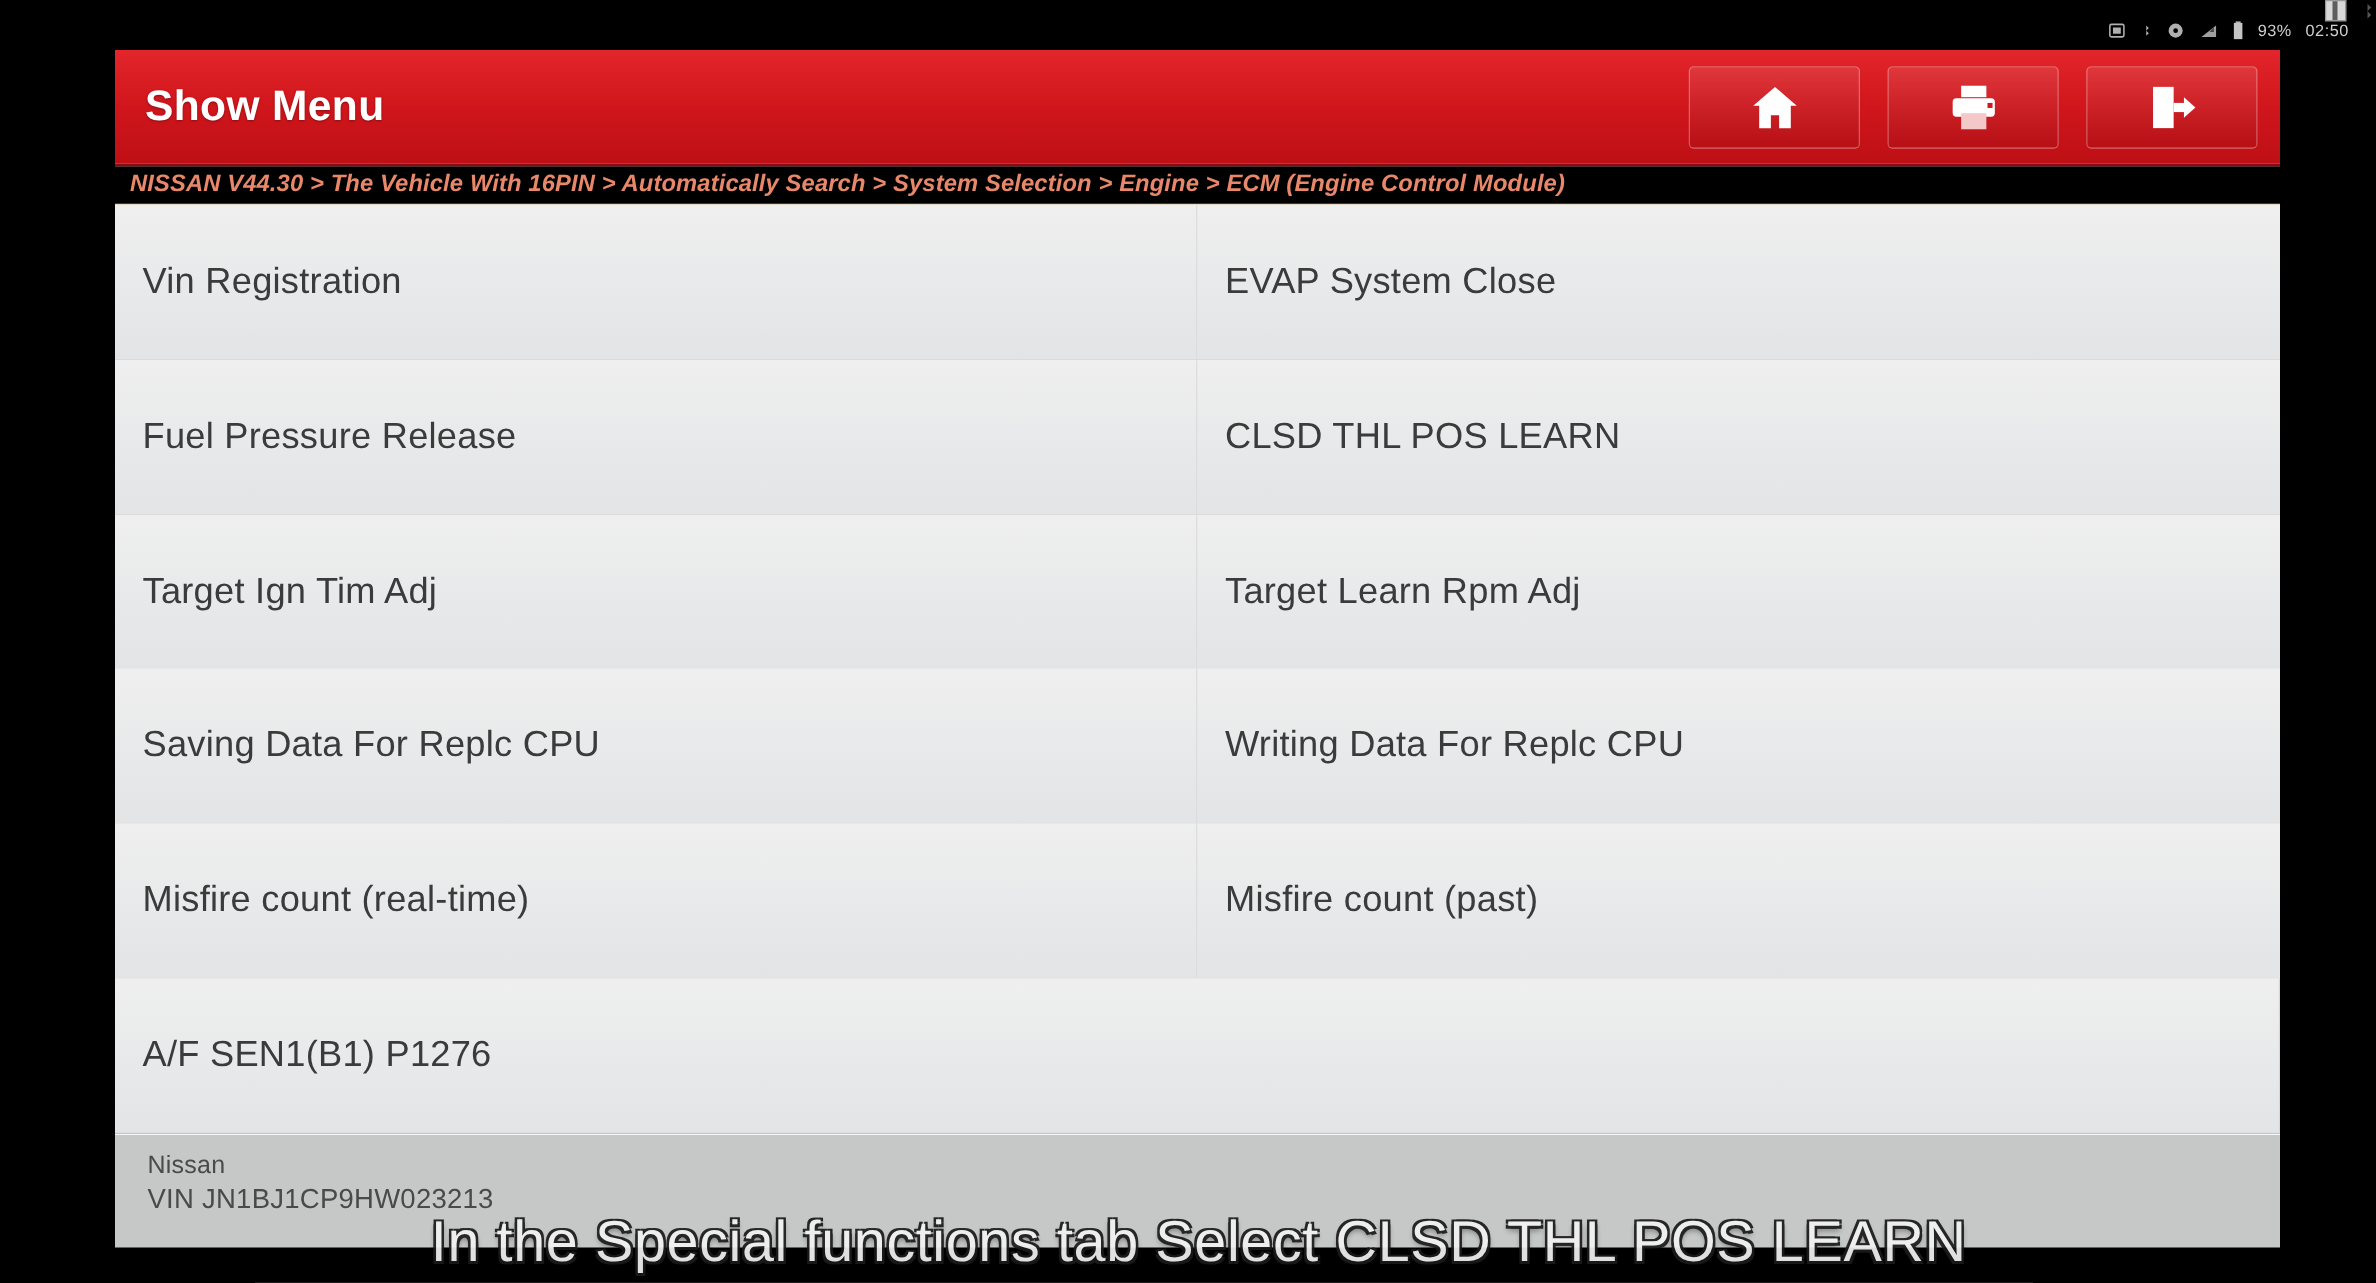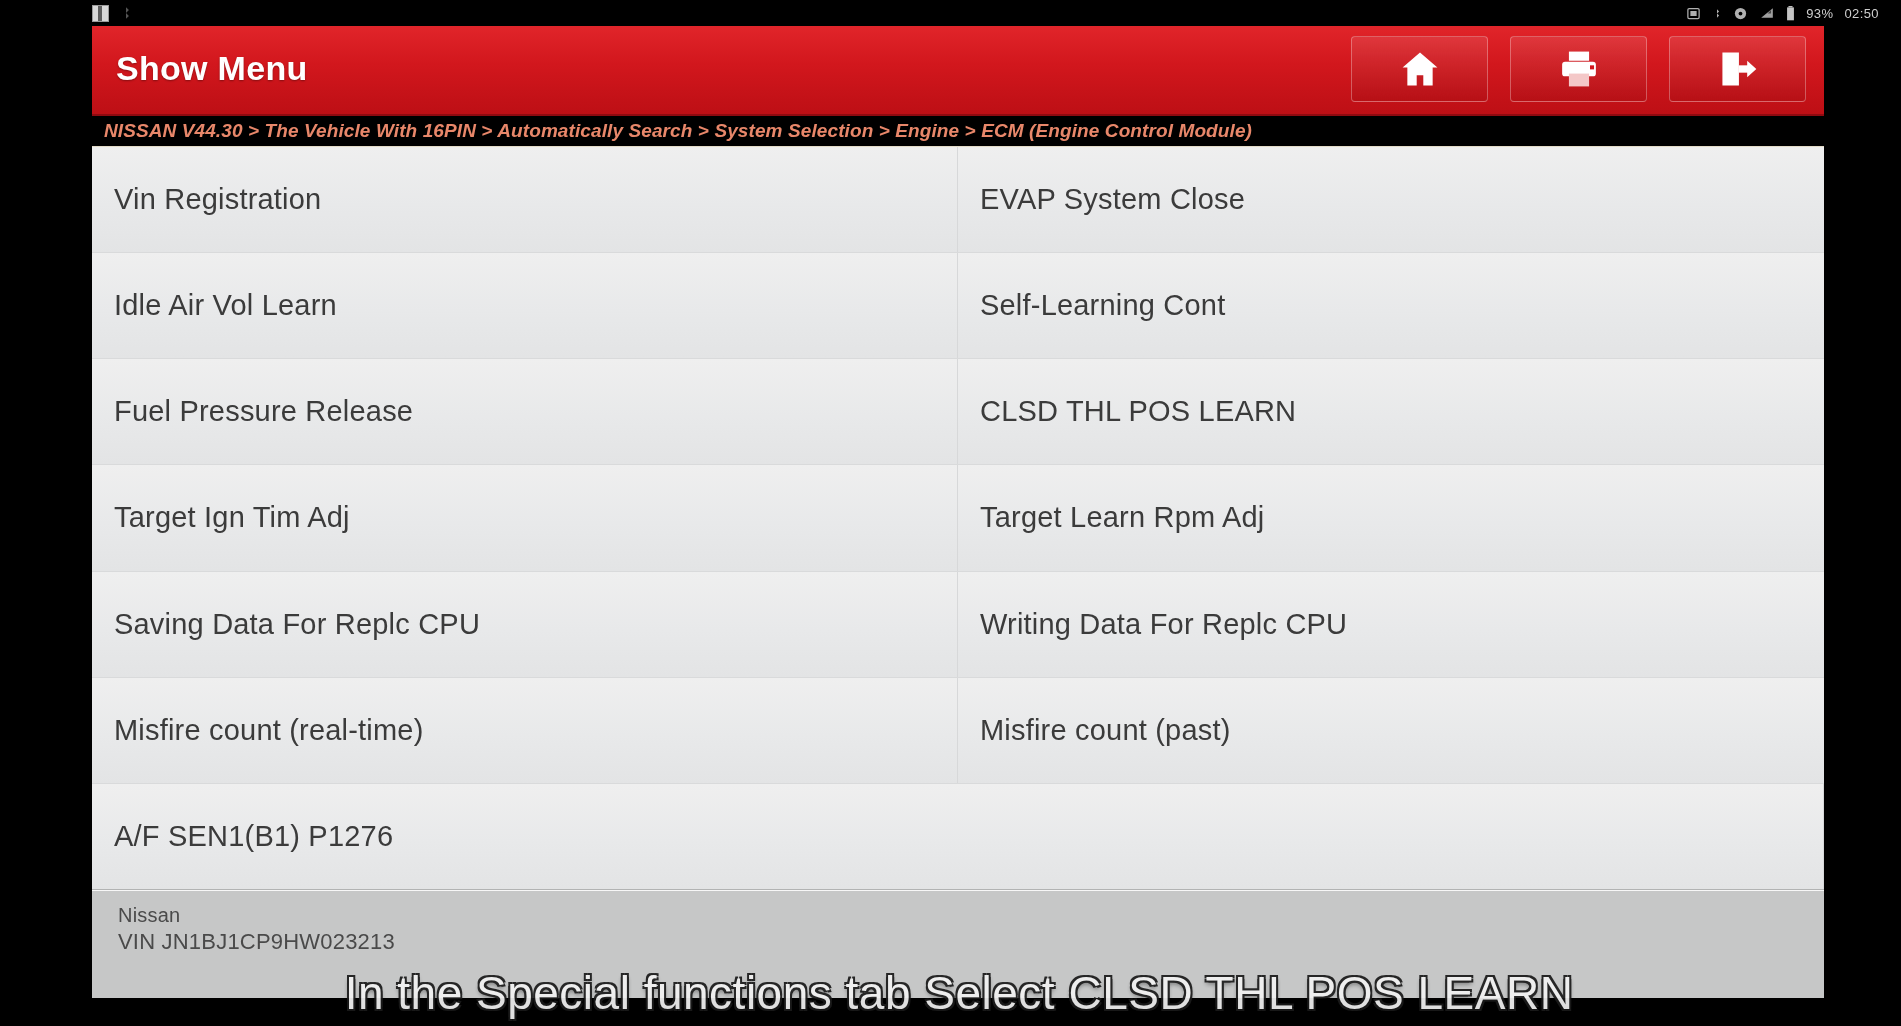--- a/index.html
+++ b/index.html
@@ -13,22 +13,23 @@
   }
 
   
   #status-bar {
     position: absolute;
     top: 0; left: 0;
     width: 1901px;
     height: 26px;
     background: #000;
     display: flex;
-    align-items: center;
+    align-items: flex-end;
     z-index: 40;
+    flex-direction: column;
   }
   #status-left {
     display: flex;
     align-items: center;
     gap: 10px;
     margin-left: 92px;
   }
   .sb-glyph-box {
     width: 17px; height: 17px;
     background: #d8d8d8;
@@ -59,21 +60,21 @@
   .sb-ico { display: block; opacity: .85; }
   #sb-battery-text, #sb-clock {
     font-family: "Liberation Sans", sans-serif;
     font-size: 13px;
     color: #cfcfcf;
   }
 
   
   #app-window {
     position: absolute;
-    top: 23px;
+    top: 40px;
     left: 92px;
     width: 1732px;
     height: 975px;
     background: #f0f0f0;
     overflow: hidden;
     z-index: 10;
   }
 
   
   #app-header {
@@ -303,28 +304,20 @@
 
     <div class="menu-row">
       <div class="menu-cell left">
         <span class="cell-label">Vin Registration</span>
       </div>
       <div class="menu-cell right">
         <span class="cell-label">EVAP System Close</span>
       </div>
     </div>
 
-    <div class="menu-row">
-      <div class="menu-cell left">
-        <span class="cell-label">Idle Air Vol Learn</span>
-      </div>
-      <div class="menu-cell right">
-        <span class="cell-label">Self-Learning Cont</span>
-      </div>
-    </div>
 
     <div class="menu-row">
       <div class="menu-cell left">
         <span class="cell-label">Fuel Pressure Release</span>
       </div>
       <div class="menu-cell right">
         <span class="cell-label">CLSD THL POS LEARN</span>
       </div>
     </div>
 

